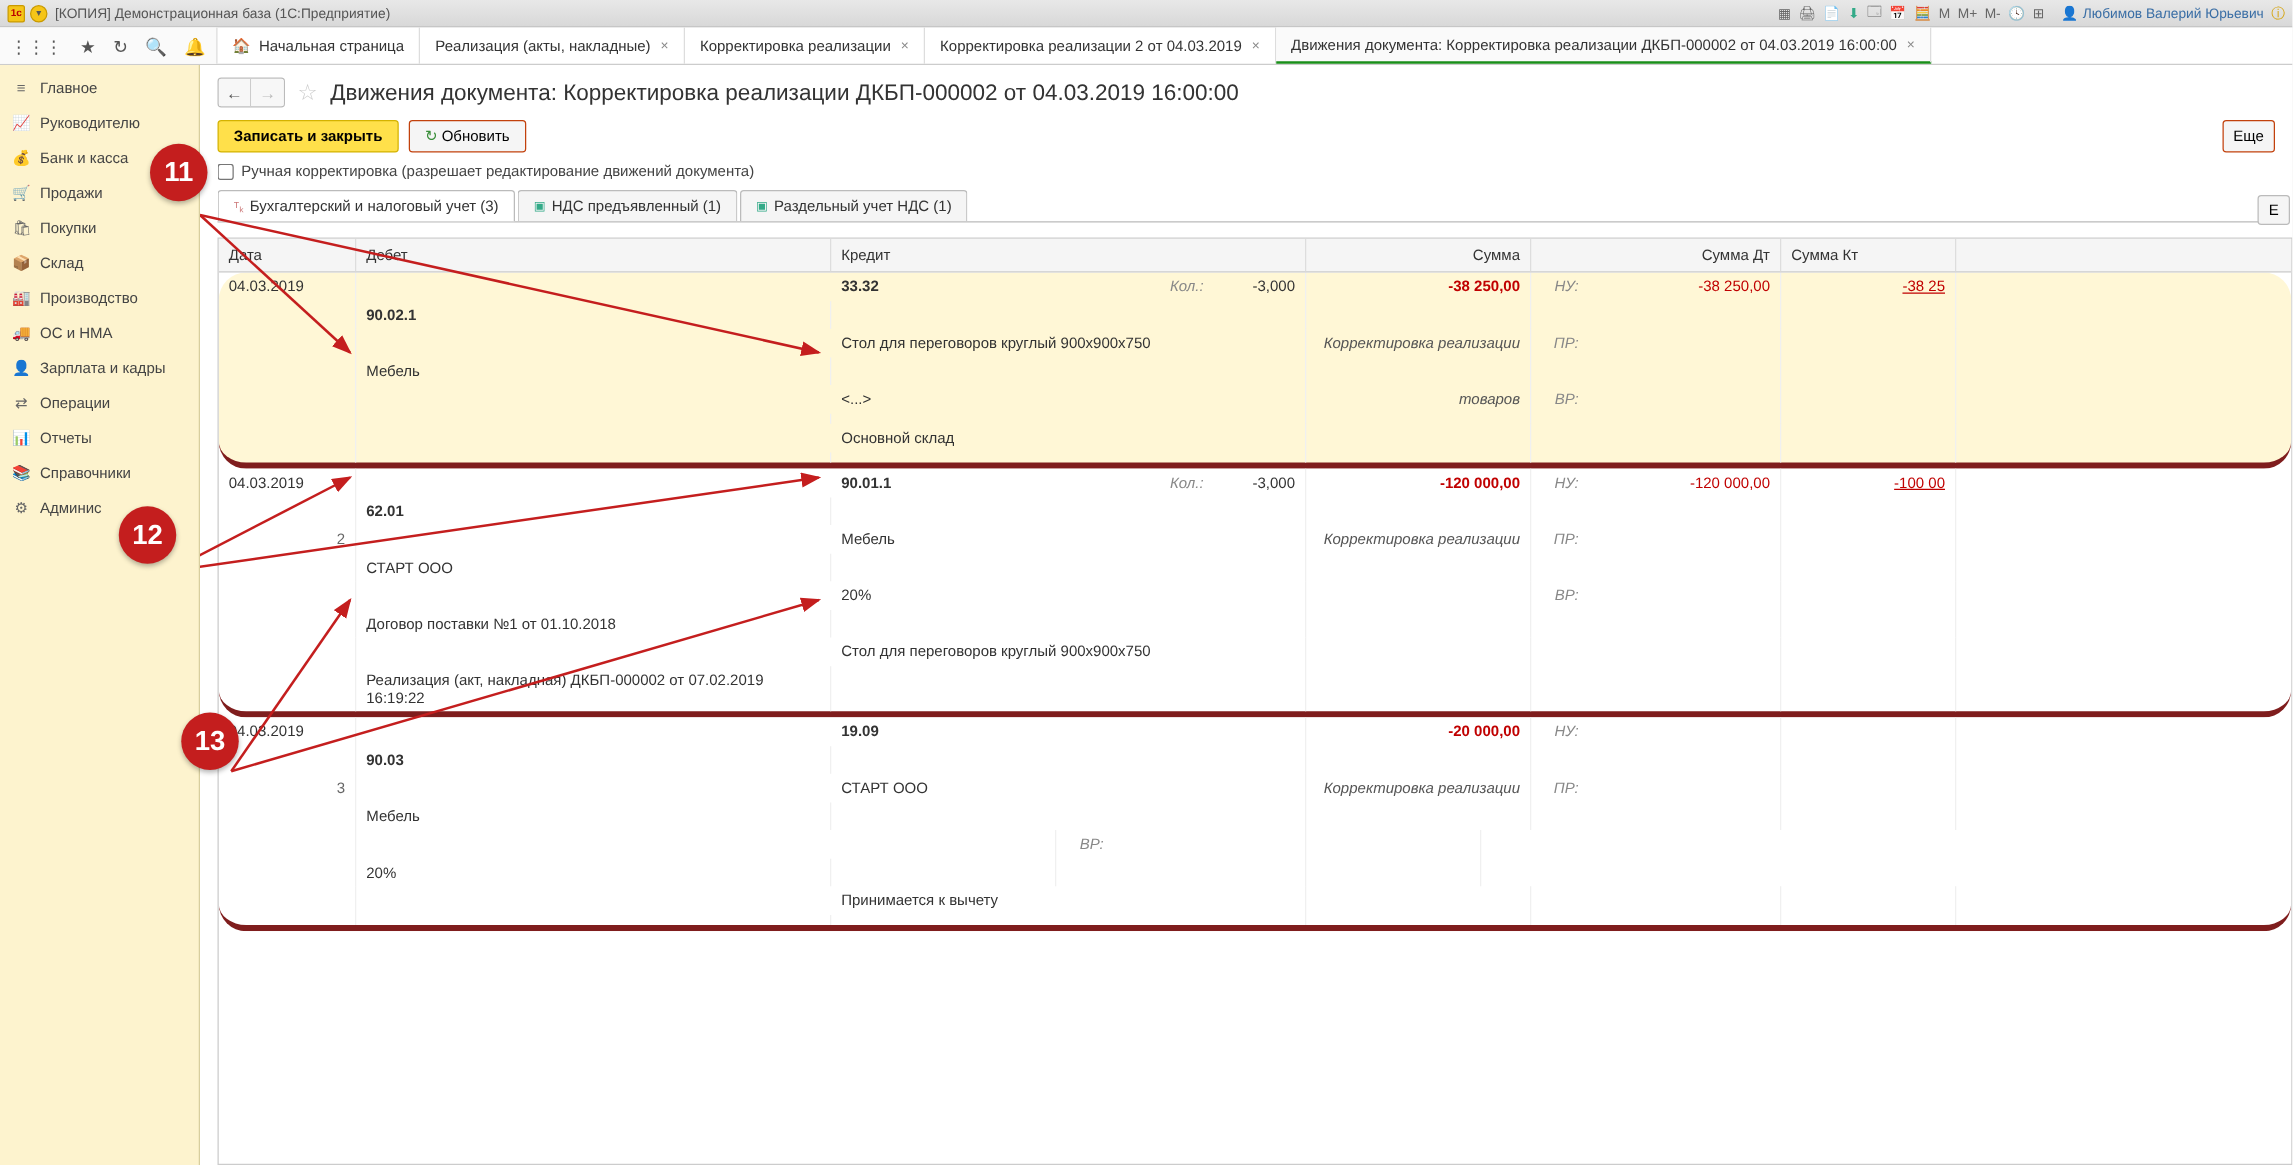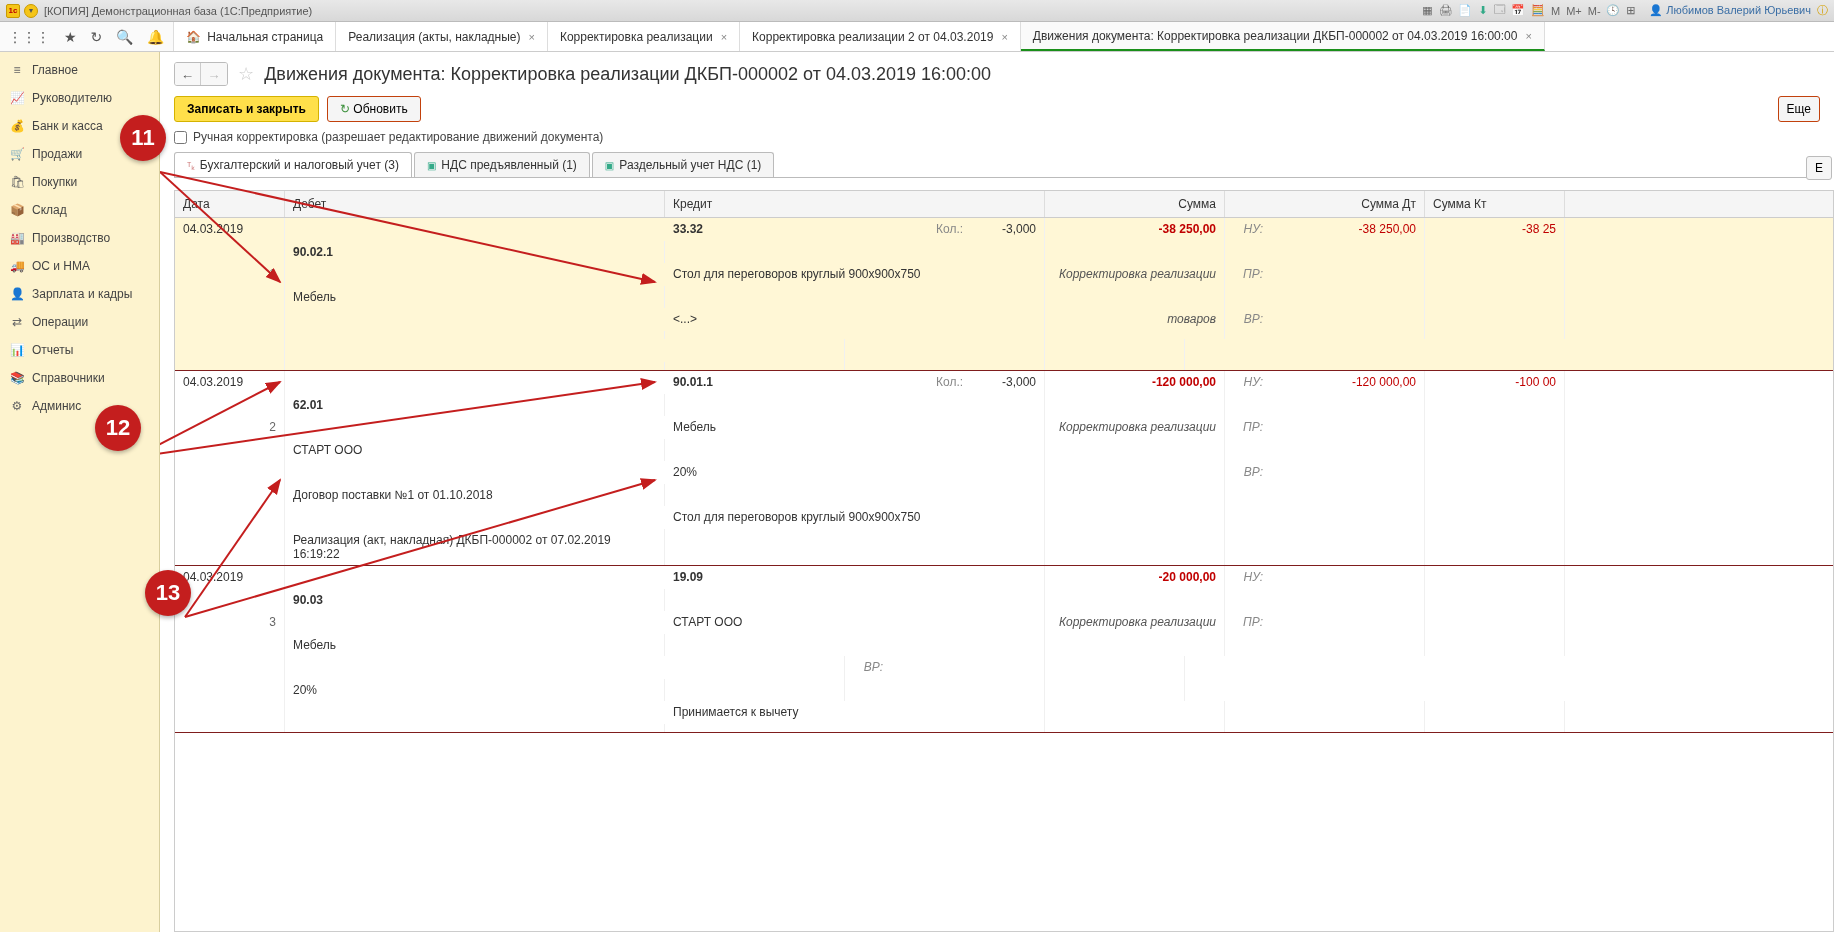--- a/index.html
+++ b/index.html
@@ -63,37 +63,37 @@
 .tablewrap{flex:1;overflow:auto;margin:12px 0 0 14px;border:1px solid #ccc;position:relative;}
 .thead{display:flex;background:#f5f5f5;border-bottom:1px solid #ccc;font-size:12px;color:#333;position:sticky;top:0;}
 .thead .th{padding:6px 8px;border-right:1px solid #ddd;}
 .col-date{width:110px;flex:0 0 110px;}
 .col-debit{width:380px;flex:0 0 380px;}
 .col-credit{width:380px;flex:0 0 380px;}
 .col-sum{width:180px;flex:0 0 180px;text-align:right;}
 .col-sumdt{width:200px;flex:0 0 200px;text-align:right;}
 .col-sumkt{width:140px;flex:0 0 140px;}
 
-.entry{border-bottom:1px solid #7f1d1d;}
+.entry{border-bottom:5px solid #7f1d1d;border-radius:22px;}
 .entry.hl{background:#fff7d6;}
 .erow{display:flex;font-size:12px;}
 .erow .cell{padding:4px 8px;border-right:1px solid #f0f0f0;}
 .erow .cell.date{width:110px;flex:0 0 110px;}
 .erow .cell.num{width:110px;flex:0 0 110px;text-align:right;color:#666;}
 .erow .cell.debit{width:380px;flex:0 0 380px;margin-top:23px;}
 .erow .cell.credit{width:380px;flex:0 0 380px;}
 .erow .cell.sum{width:180px;flex:0 0 180px;text-align:right;}
 .erow .cell.sumdt{width:200px;flex:0 0 200px;text-align:right;}
-.erow .cell.sumkt{width:140px;flex:0 0 140px;text-align:right;}
+.erow .cell.sumkt{width:140px;flex:0 0 140px;text-align:right;text-decoration:underline;}
 .bold{font-weight:bold;}
 .red{color:#c00000;}
 .italic{font-style:italic;color:#555;}
 .credit-inner{display:flex;}
 .credit-inner .main{flex:1;}
-.credit-inner .kol{width:40px;color:#888;}
+.credit-inner .kol{width:40px;color:#888;font-style:italic;}
 .credit-inner .qty{width:60px;text-align:right;}
 .sumdt-inner{display:flex;}
 .sumdt-inner .lbl{width:30px;color:#888;font-style:italic;}
 .sumdt-inner .val{flex:1;text-align:right;}
 
 .more-right{position:absolute;right:0;top:0;padding:4px 8px;border:1px solid #bbb;border-radius:3px;background:#f5f5f5;font-size:12px;cursor:pointer;}
 
 
 .anno{position:absolute;pointer-events:none;z-index:50;}
 .circle{position:absolute;width:46px;height:46px;border-radius:50%;background:#c41e1e;color:#fff;display:flex;align-items:center;justify-content:center;font-size:22px;font-weight:bold;box-shadow:0 2px 4px rgba(0,0,0,0.3);}
@@ -309,20 +309,21 @@
                 <div class="sumdt-inner">
                   <span class="lbl">ВР:</span>
                   <span class="val"></span>
                 </div>
               </div>
               <div class="cell sumkt"></div>
             </div>
             <div class="erow">
               <div class="cell date"></div>
               <div class="cell debit"></div>
+              <div class="cell credit">Основной склад</div>
               <div class="cell sum italic"></div>
               <div class="cell sumdt">
                 <div class="sumdt-inner">
                   <span class="lbl"></span>
                   <span class="val"></span>
                 </div>
               </div>
               <div class="cell sumkt"></div>
             </div>
           </div>

